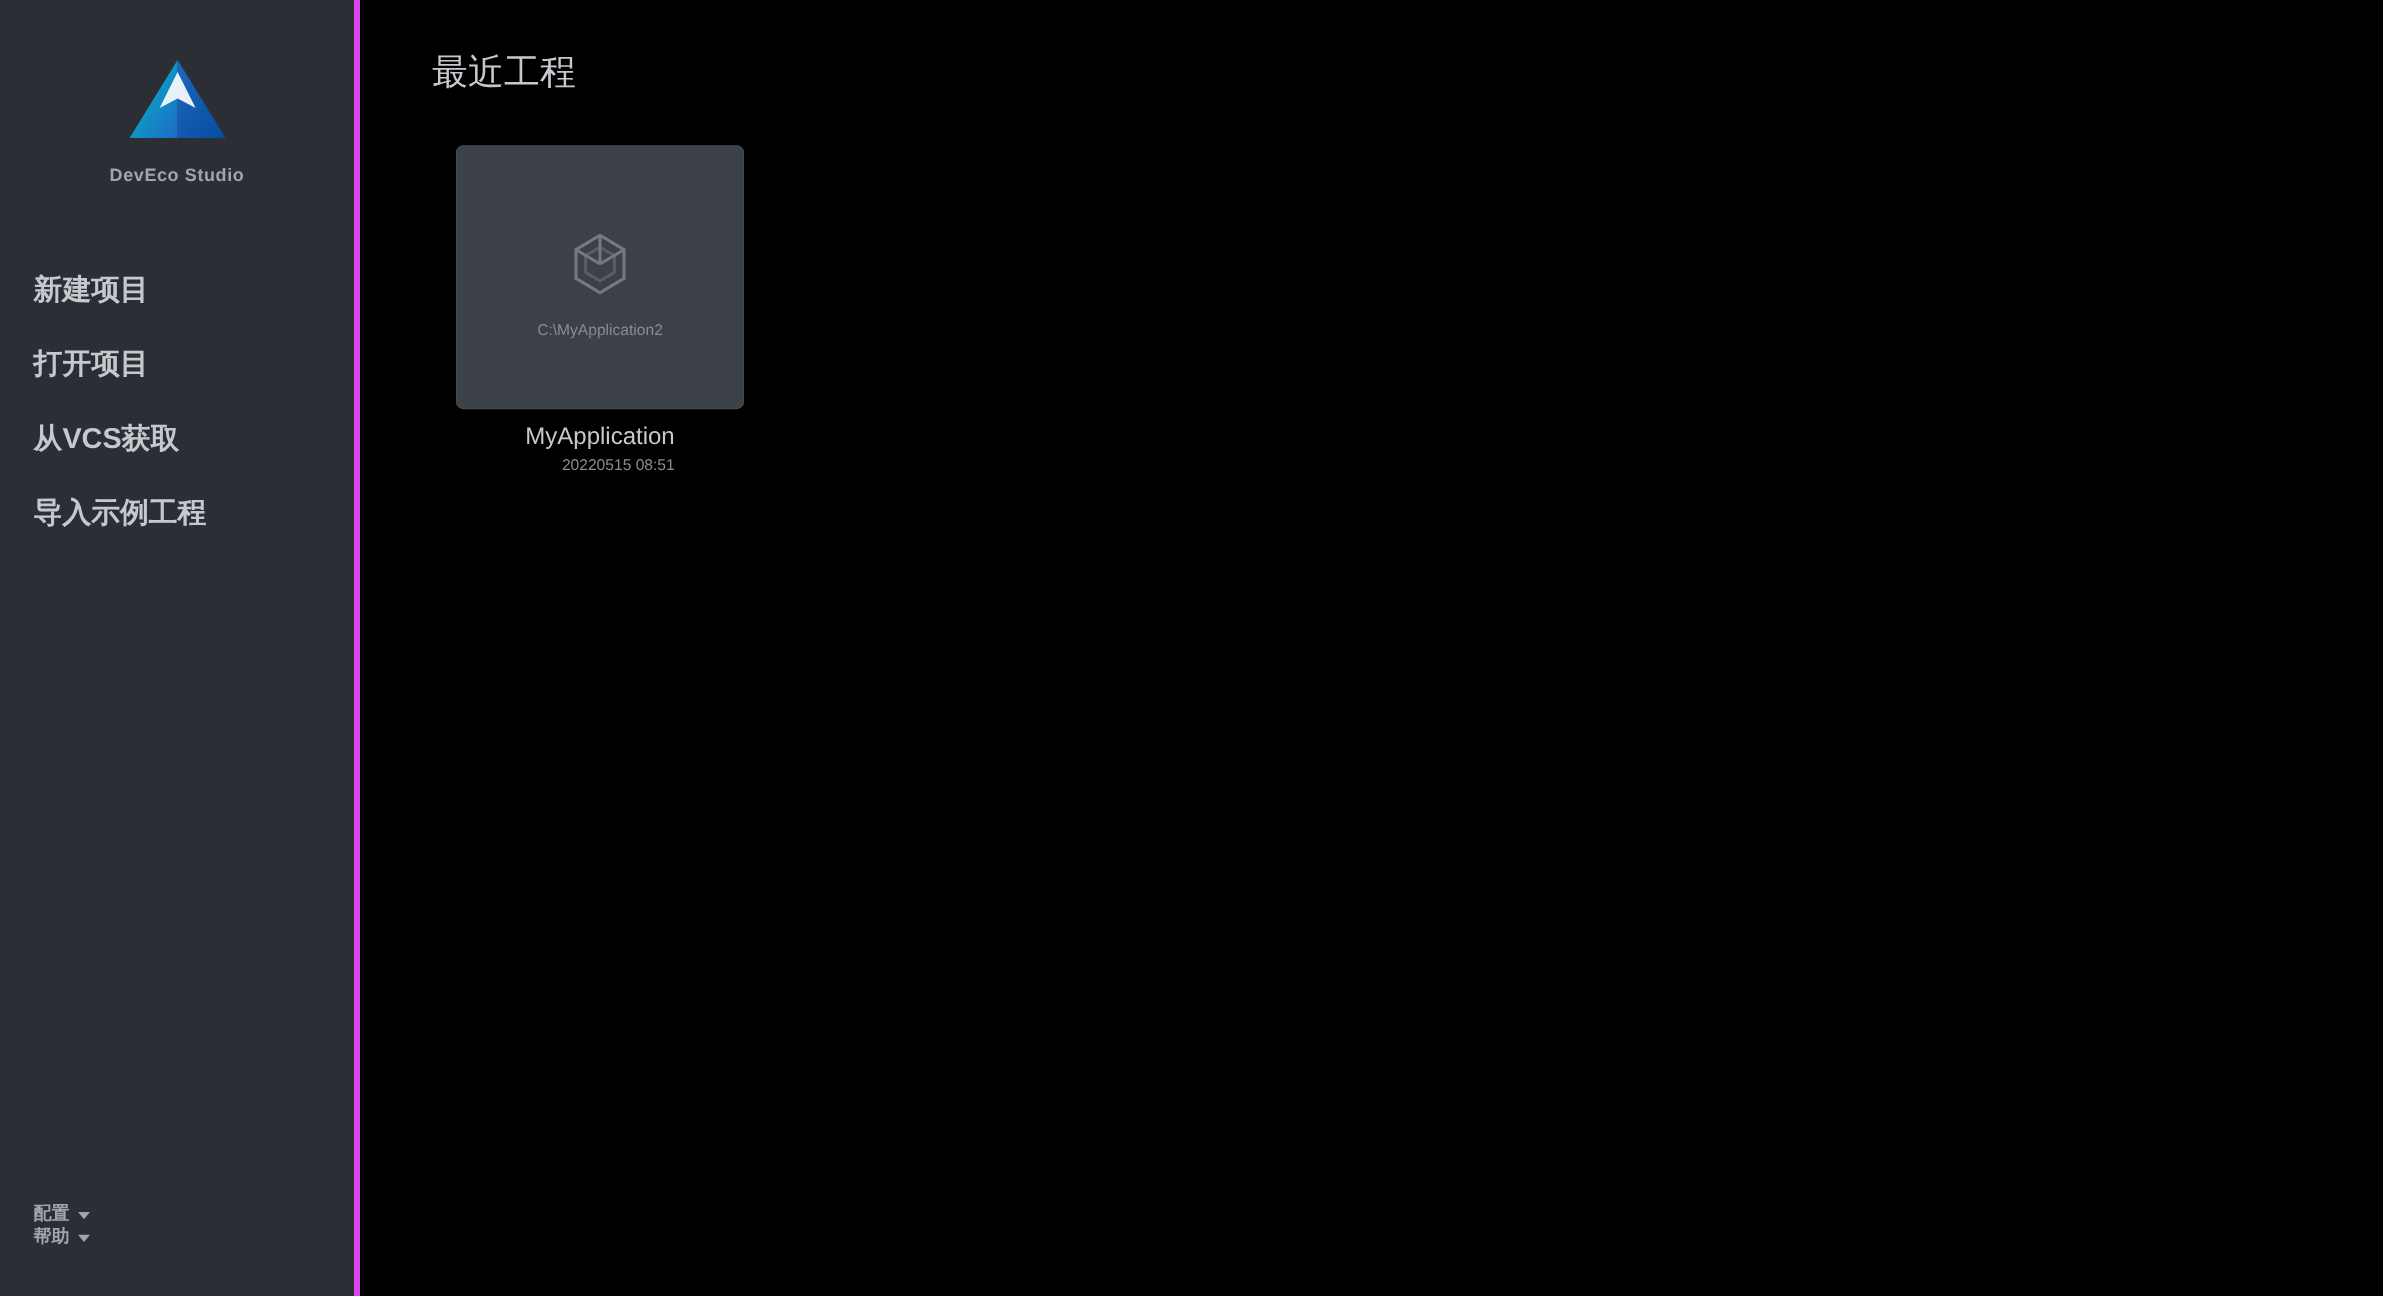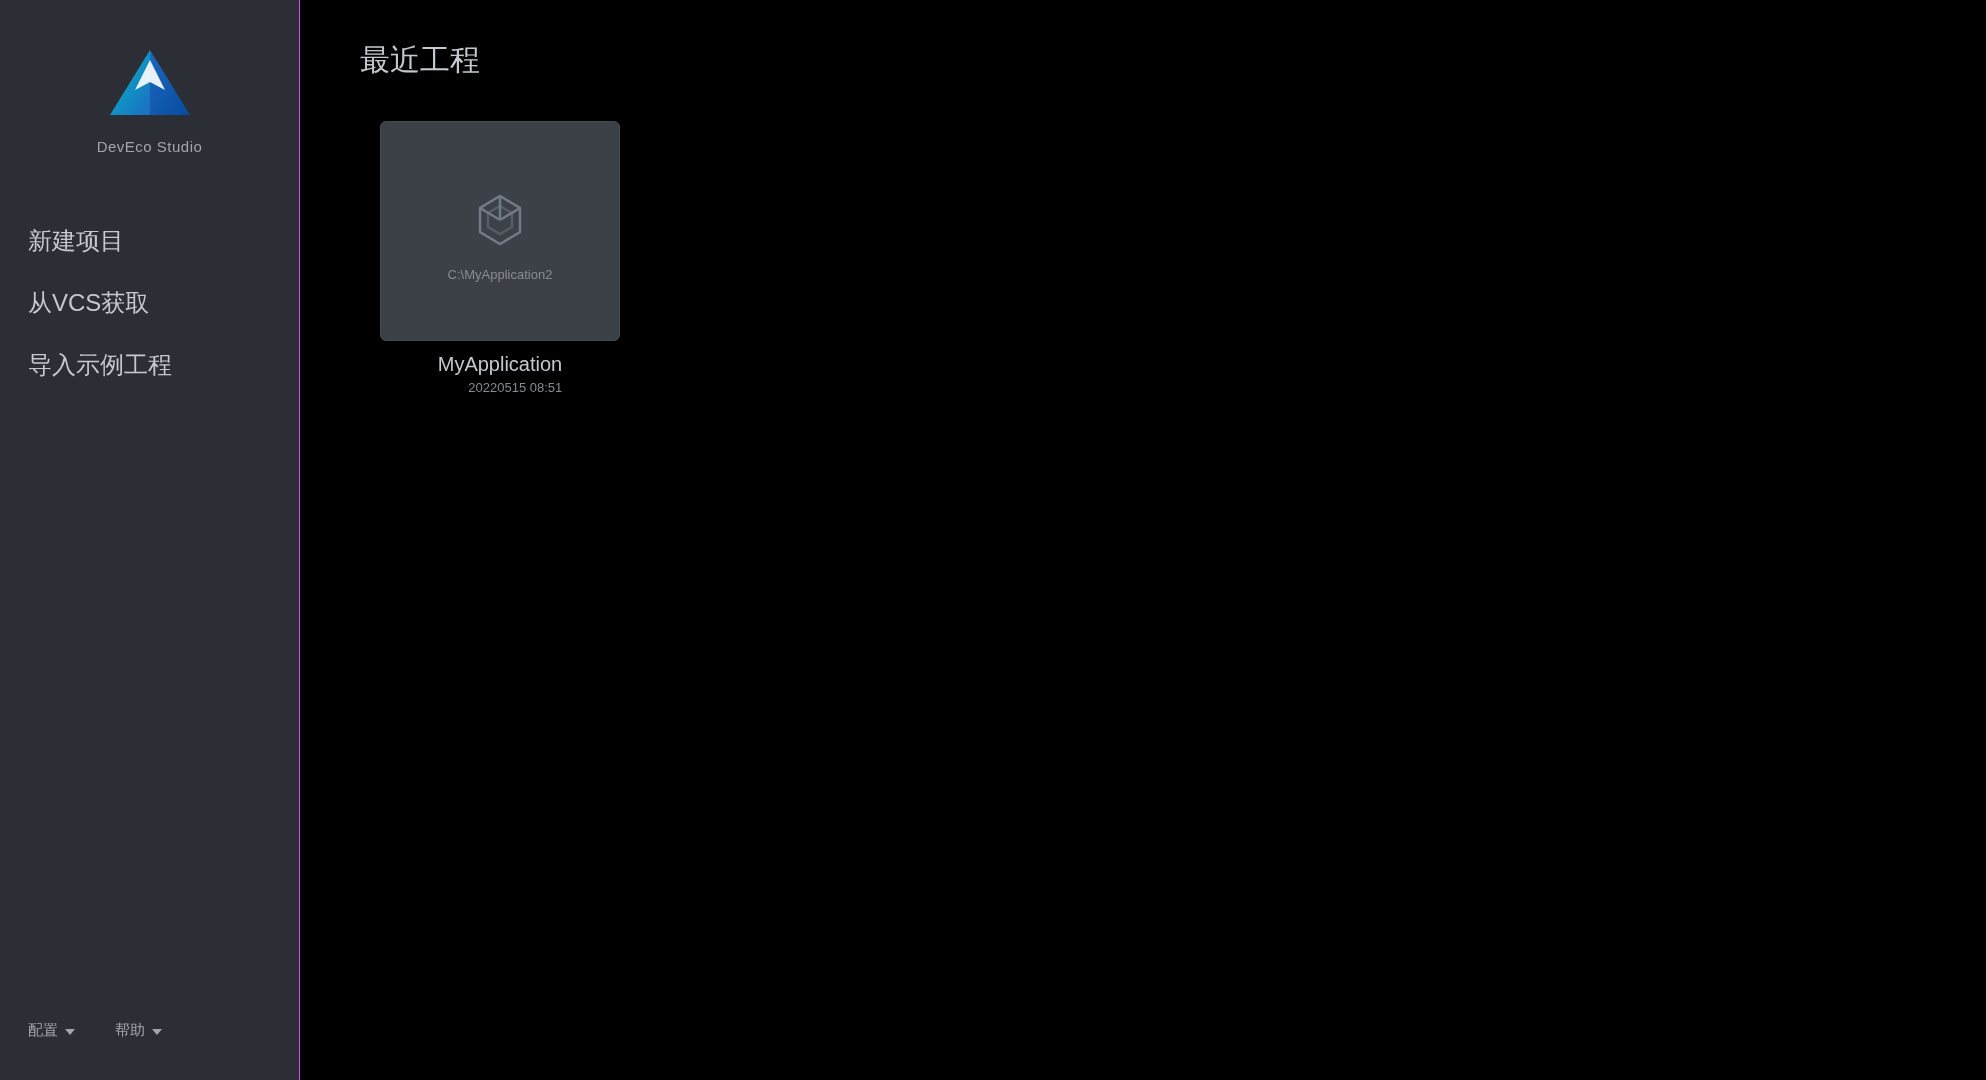--- a/index.html
+++ b/index.html
@@ -20,21 +20,22 @@
     
     .sidebar {
       width: 300px;
       min-width: 300px;
       height: 1080px;
       background-color: #2b2f35;
       display: flex;
       flex-direction: column;
       align-items: flex-start;
       padding: 30px 0 30px 0;
-      border-right: 1px solid #d946ef;
+      border-right: 5px solid #d946ef;
+      font-weight: bold;
     }
 
     .logo-area {
       display: flex;
       flex-direction: column;
       align-items: center;
       width: 100%;
       margin-bottom: 60px;
       padding-top: 10px;
     }
@@ -63,23 +64,22 @@
     .nav-item {
       color: #c5c8cc;
       font-size: 24px;
       padding: 10px 0;
       cursor: pointer;
       transition: color 0.2s;
     }
 
     .sidebar-footer {
       display: flex;
-      flex-direction: row;
-      align-items: center;
-      gap: 40px;
+      flex-direction: column;
+      align-items: center;
       padding-left: 28px;
       padding-bottom: 10px;
     }
 
     .footer-btn {
       display: flex;
       align-items: center;
       gap: 5px;
       color: #a0a4ab;
       font-size: 15px;
@@ -196,20 +196,21 @@
 
       <polygon points="50,10 90,75 50,75" fill="url(#logoGrad2)" opacity="0.85"></polygon>
 
       <polygon points="50,20 65,50 50,42 35,50" fill="#ffffff" opacity="0.9"></polygon>
     </svg>
     <span class="logo-label">DevEco Studio</span>
   </div>
 
   <div class="nav-menu">
     <div class="nav-item">新建项目</div>
+    <div class="nav-item">打开项目</div>
     <div class="nav-item">从VCS获取</div>
     <div class="nav-item">导入示例工程</div>
   </div>
 
   <div class="sidebar-footer">
     <div class="footer-btn">
       <span>配置</span>
       <span class="chevron-down"></span>
     </div>
     <div class="footer-btn">

